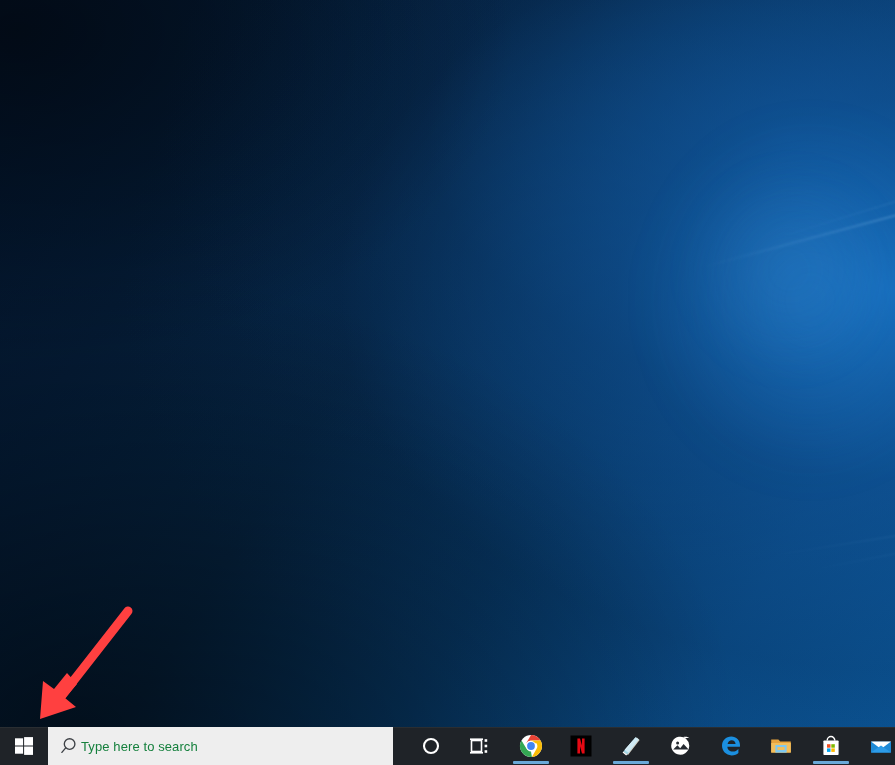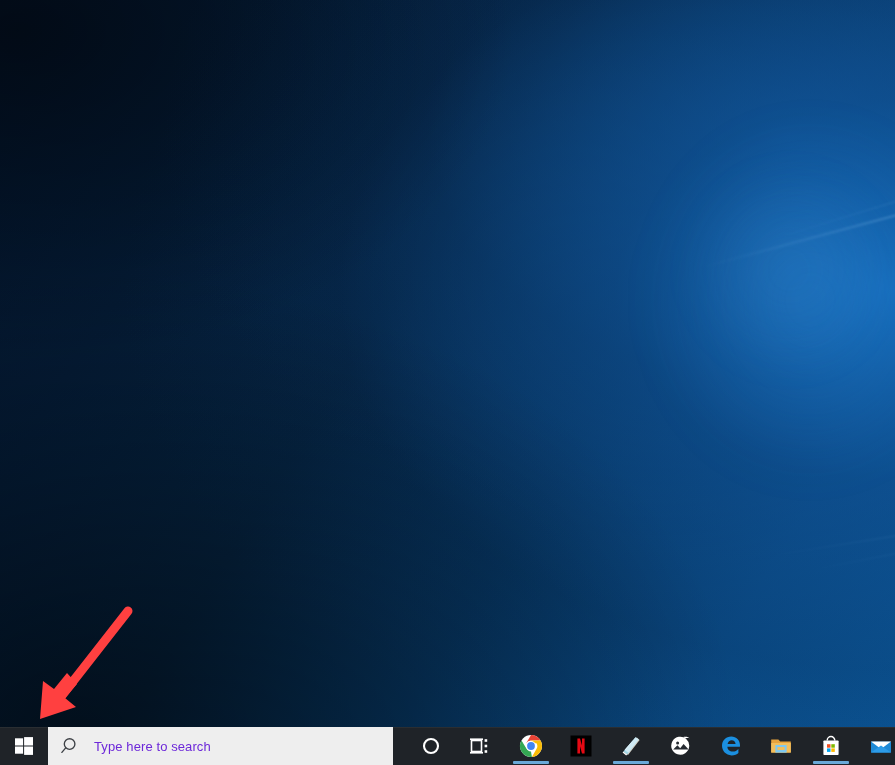--- a/index.html
+++ b/index.html
@@ -101,23 +101,22 @@
     height: 38px;
     background: #eeeeee;
     display: flex;
     align-items: center;
     padding-left: 13px;
     cursor: text;
     border: none;
   }
   .search-icon { flex: 0 0 auto; display:flex; align-items:center; }
   .search-placeholder {
-    margin-left: 13px;
     font-size: 13px;
-    color: #6d28d9;
+    color: #15803d;
     font-family: "Liberation Sans", sans-serif;
     letter-spacing: 0.1px;
     white-space: nowrap;
   }
 
   .tray-apps {
     flex: 1 1 auto;
     display: flex;
     align-items: stretch;
   }

